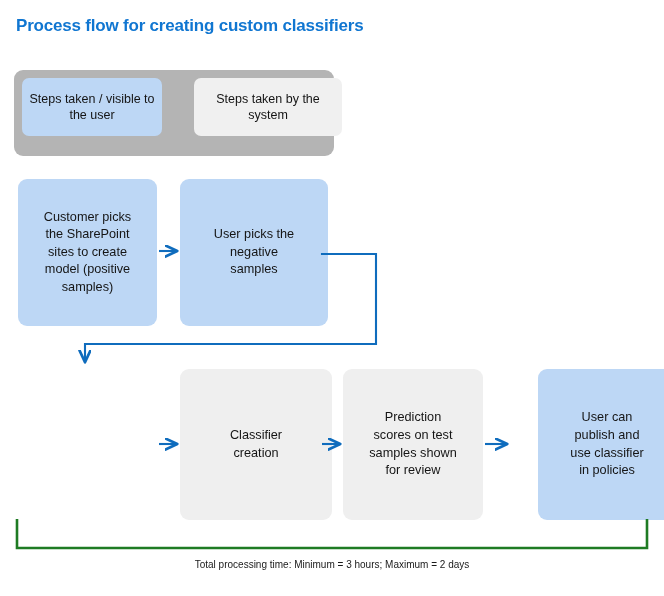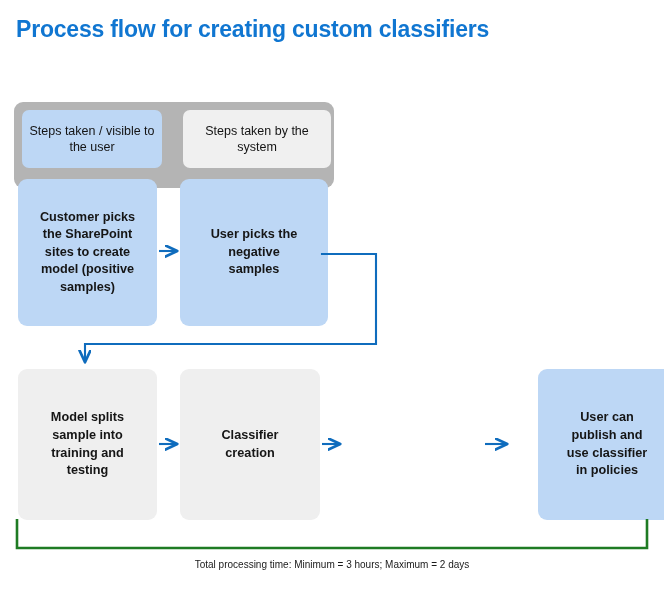--- a/index.html
+++ b/index.html
@@ -18,38 +18,37 @@
     position: relative;
     width: 664px;
     height: 596px;
   }
 
   
   #page-title {
     position: absolute;
     left: 16px;
     top: 16px;
-    font-size: 23px;
+    font-size: 17px;
     font-weight: bold;
     color: #1076D1;
     letter-spacing: -0.2px;
     white-space: nowrap;
   }
 
   
   #legend {
     position: absolute;
     left: 14px;
     top: 70px;
     width: 320px;
     height: 86px;
     background: #B4B4B4;
     border-radius: 9px;
     box-sizing: border-box;
-    margin-top: 32px;
   }
   .legend-box {
     position: absolute;
     top: 8px;
     height: 58px;
     border-radius: 7px;
     display: flex;
     align-items: center;
     justify-content: center;
     text-align: center;
@@ -58,51 +57,51 @@
     line-height: 1.28;
     padding: 0 6px;
     box-sizing: border-box;
   }
   #legend-user-box {
     left: 8px;
     width: 140px;
     background: #BDD7F5;
   }
   #legend-system-box {
-    left: 169px;
+    left: 180px;
     width: 148px;
     background: #F0F0F0;
   }
 
   
   .flow-box {
     position: absolute;
     border-radius: 9px;
     display: flex;
     align-items: center;
     justify-content: center;
     text-align: center;
     font-size: 12.7px;
-    font-weight: bold;
+    font-weight: normal;
     color: #151515;
     line-height: 1.38;
     padding: 0 8px;
     box-sizing: border-box;
     white-space: pre-line;
   }
   .flow-box.blue { background: #BDD7F5; }
   .flow-box.gray { background: #EFEFEF; }
 
   
   #box-customer-picks-sites { left: 18px;  top: 179px; width: 139px; height: 147px; }
   #box-user-picks-negative  { left: 180px; top: 179px; width: 148px; height: 147px; }
 
   
   #box-model-splits        { left: 18px;  top: 369px; width: 139px; height: 151px; }
-  #box-classifier-creation { left: 180px; top: 369px; width: 140px; height: 151px; }
+  #box-classifier-creation { left: 180px; top: 369px; width: 152px; height: 151px; }
   #box-prediction-scores   { left: 343px; top: 369px; width: 140px; height: 151px; }
   #box-user-can-publish    { left: 510px; top: 369px; width: 138px; height: 151px; margin-left: 28px; }
 
   
   #connectors {
     position: absolute;
     left: 0;
     top: 0;
     width: 664px;
     height: 596px;
@@ -137,28 +136,28 @@
   <div class="flow-box blue" id="box-customer-picks-sites">Customer picks
 the SharePoint
 sites to create
 model (positive
 samples)</div>
 
   <div class="flow-box blue" id="box-user-picks-negative">User picks the
 negative
 samples</div>
 
-  <div class="flow-box gray" id="box-model-splits">Model splits
-sample into
-training and
-testing</div>
 
   <div class="flow-box gray" id="box-classifier-creation">Classifier
 creation</div>
 
+  <div class="flow-box gray" id="box-prediction-scores">Prediction
+scores on test
+samples shown
+for review</div>
 
   <div class="flow-box blue" id="box-user-can-publish">User can
 publish and
 use classifier
 in policies</div>
 
   <svg id="connectors" viewBox="0 0 664 596" width="664" height="596">
     <defs>
       <marker id="arrowhead" markerWidth="7" markerHeight="7" refX="5.4" refY="3" orient="auto" markerUnits="strokeWidth">
         <path d="M0.4,0.4 L6,3 L0.4,5.6" fill="none" stroke="#0F6CBD" stroke-width="1.3" stroke-linecap="round" stroke-linejoin="round"></path>

